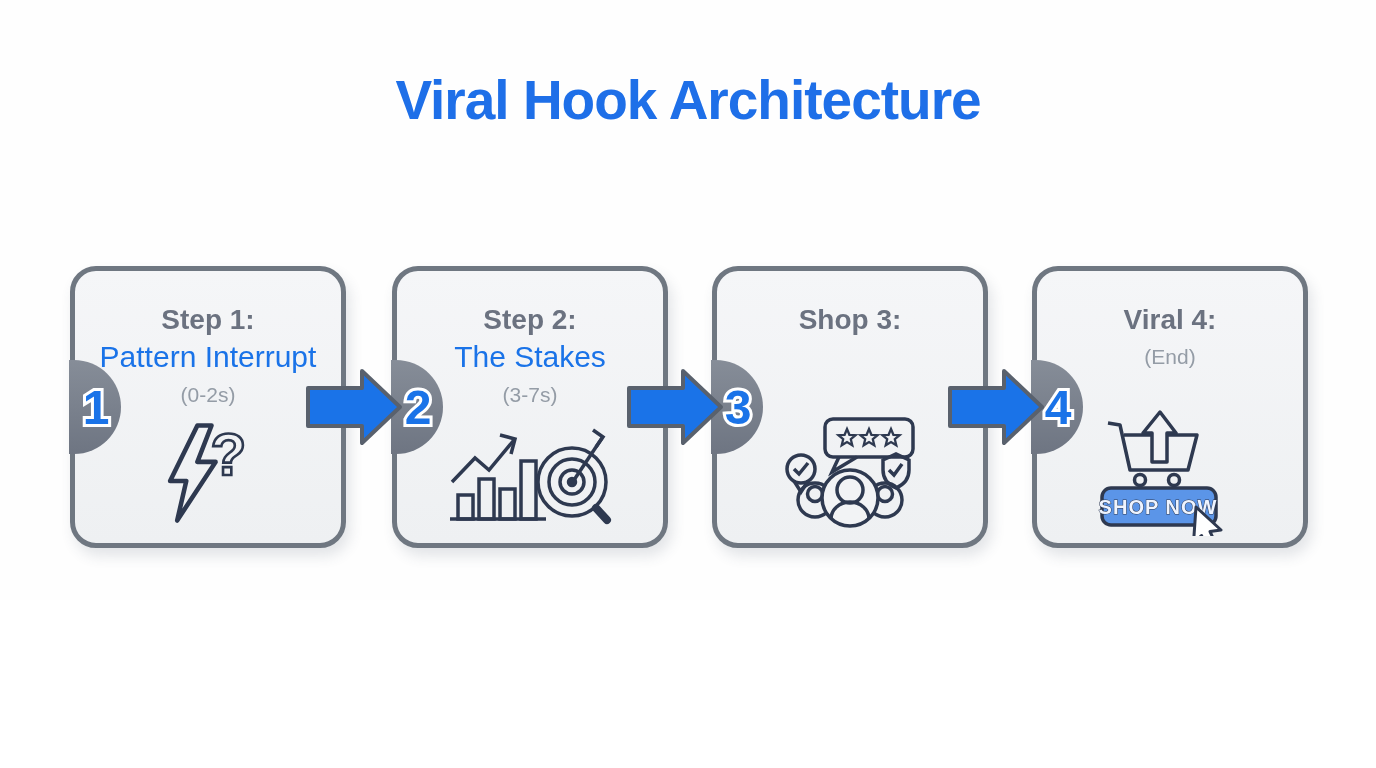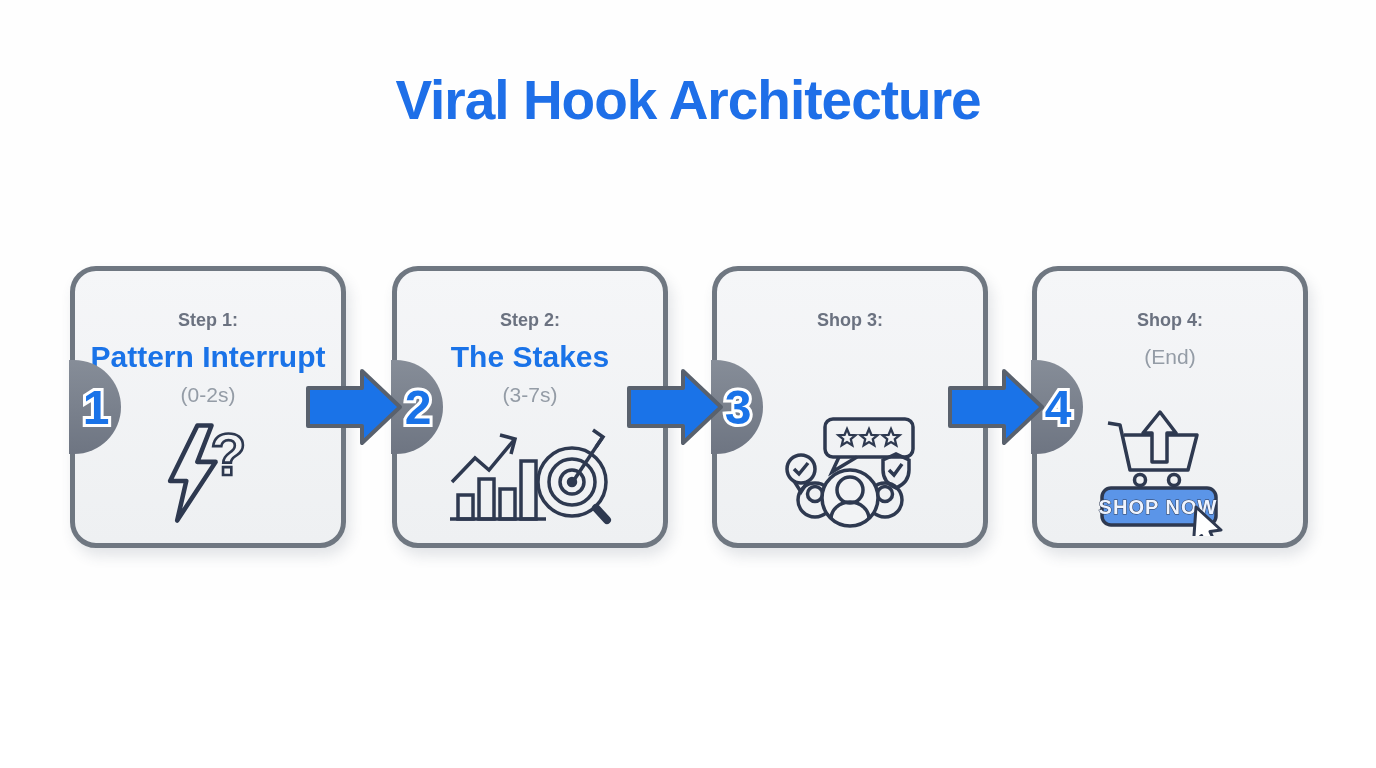--- a/index.html
+++ b/index.html
@@ -26,22 +26,22 @@
     position:absolute;left:-6px;top:89px;width:52px;height:94px;
     background:linear-gradient(180deg,#868d98 0%,#6e7582 100%);
     border-radius:0 94px 94px 0;z-index:2;
   }
   .badge svg{position:absolute;left:0;top:0;}
   .badge text{
     font-family:"Liberation Sans","DejaVu Sans",sans-serif;
     font-size:48px;font-weight:bold;fill:#1a73e8;
     stroke:#ffffff;stroke-width:6px;paint-order:stroke fill;
   }
-  .step-label{margin-top:31px;font-size:18px;font-weight:700;color:#6b7280;line-height:36px;}
-  .step-title{font-size:30px;font-weight:700;color:#1a73e8;line-height:38px;}
+  .step-label{margin-top:31px;font-size:28px;font-weight:700;color:#6b7280;line-height:36px;}
+  .step-title{font-size:30px;font-weight:400;color:#1a73e8;line-height:38px;}
   .step-timing{font-size:21px;font-weight:500;color:#949ca6;line-height:38px;}
   .icon-wrap{
     position:absolute;left:0;bottom:14px;width:100%;height:112px;
     display:flex;align-items:center;justify-content:center;
   }
   
   .arrow{position:absolute;top:368px;width:97px;height:78px;z-index:3;}
   .a1{left:306px}.a2{left:627px}.a3{left:948px}
   .shop-now-text{
     font-family:"Liberation Sans","DejaVu Sans",sans-serif;
@@ -133,21 +133,21 @@
       </svg>
     </div>
   </section>
 
   <section class="step-box b4">
     <div class="badge">
       <svg width="52" height="94" viewBox="0 0 52 94">
         <text x="27" y="64" text-anchor="middle">4</text>
       </svg>
     </div>
-    <div class="step-label">Shop 4:</div>
+    <div class="step-label">Viral 4:</div>
     <div class="step-timing">(End)</div>
     <div class="icon-wrap">
       <svg width="152" height="126" viewBox="0 0 152 126" fill="none" stroke="#2e3950" stroke-width="3.5">
         <path d="M 14,13 L 26,15 L 36,60 L 94,60 L 103,25 L 30,25" stroke-linejoin="round"></path>
         <circle cx="46" cy="70" r="5.5"></circle>
         <circle cx="80" cy="70" r="5.5"></circle>
         <polygon points="66,2 82,23 73,23 73,52 58,52 58,23 49,23" fill="#f2f3f5" stroke-linejoin="round"></polygon>
         <g>
           <rect x="8" y="78" width="114" height="37" rx="9" fill="#5b95e8"></rect>
           <text x="64" y="104" text-anchor="middle" class="shop-now-text" stroke-width="1">SHOP NOW</text>

